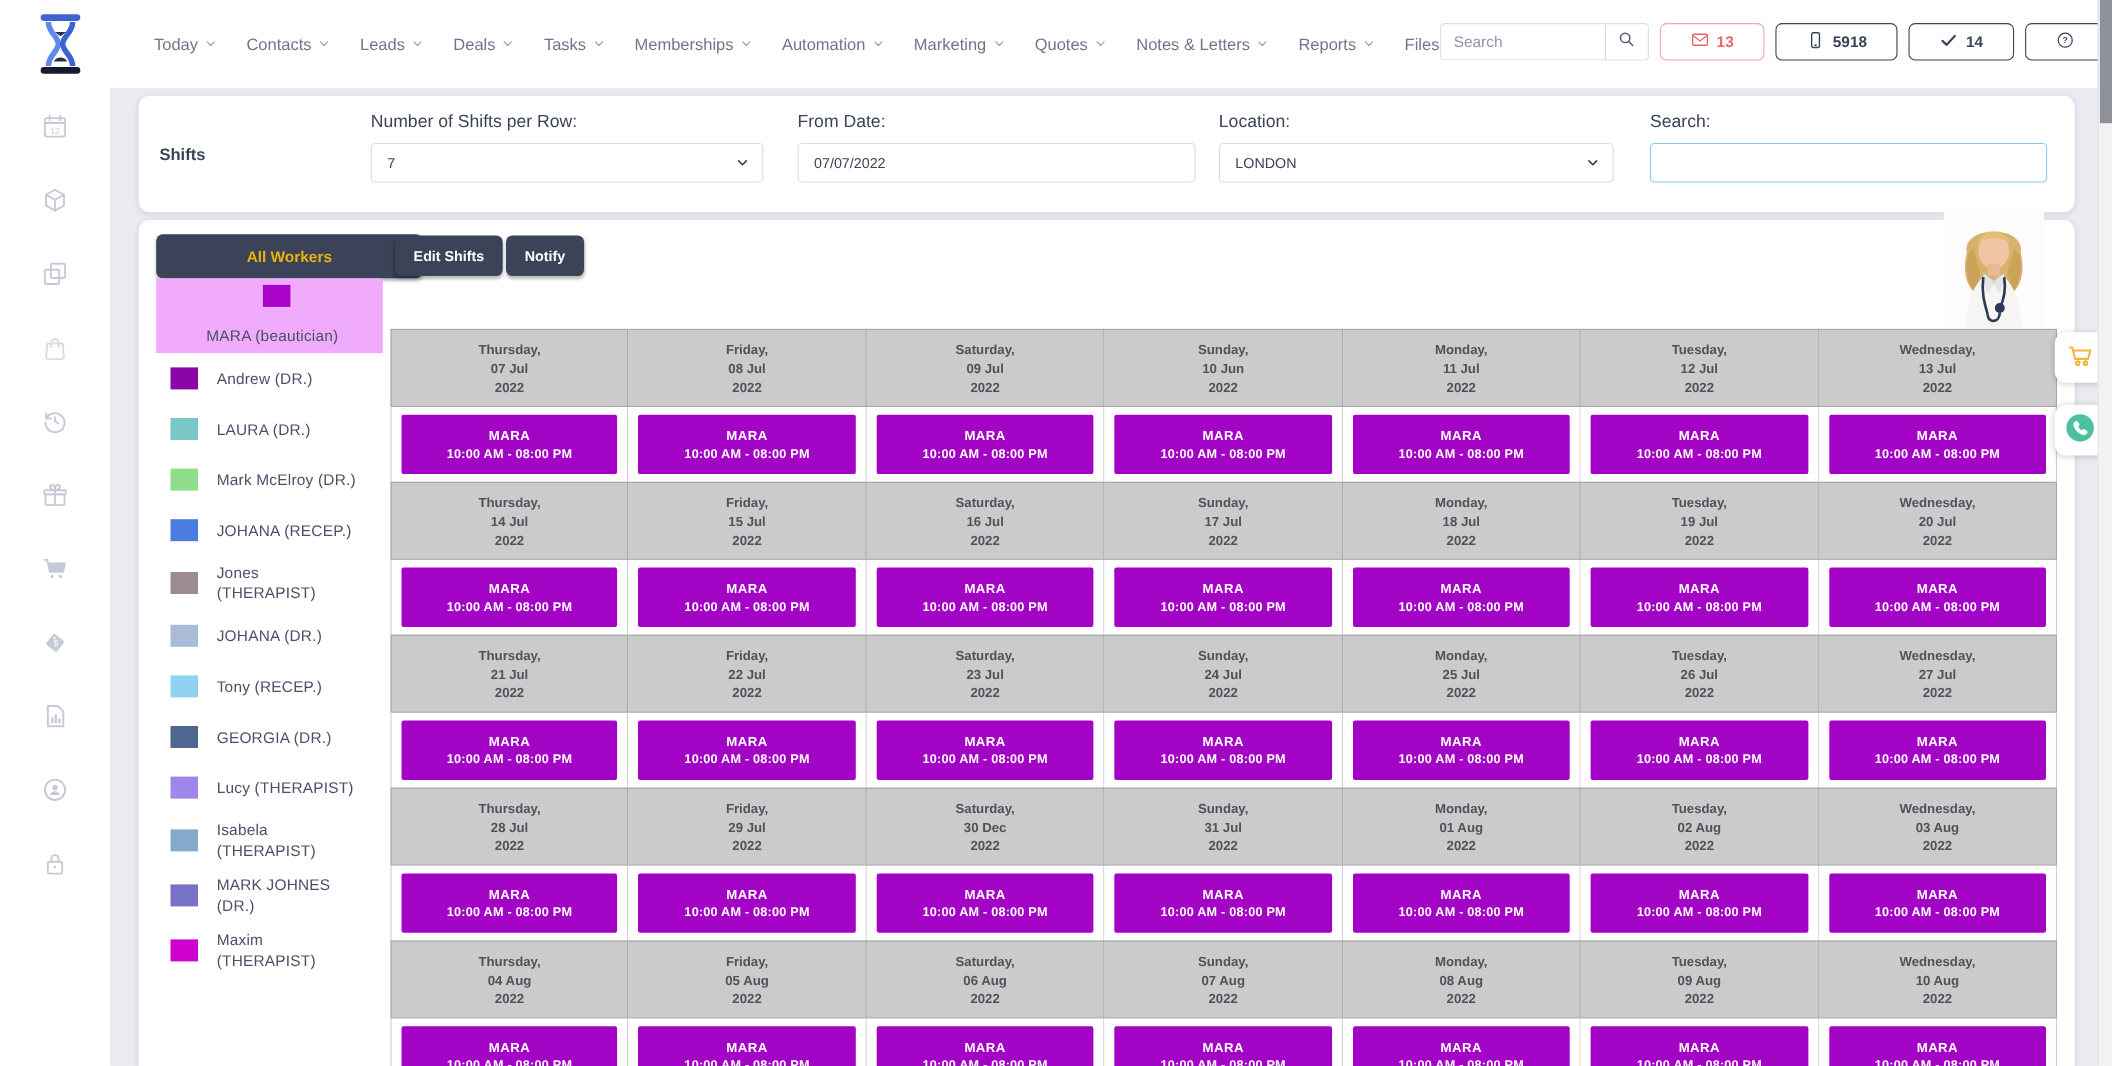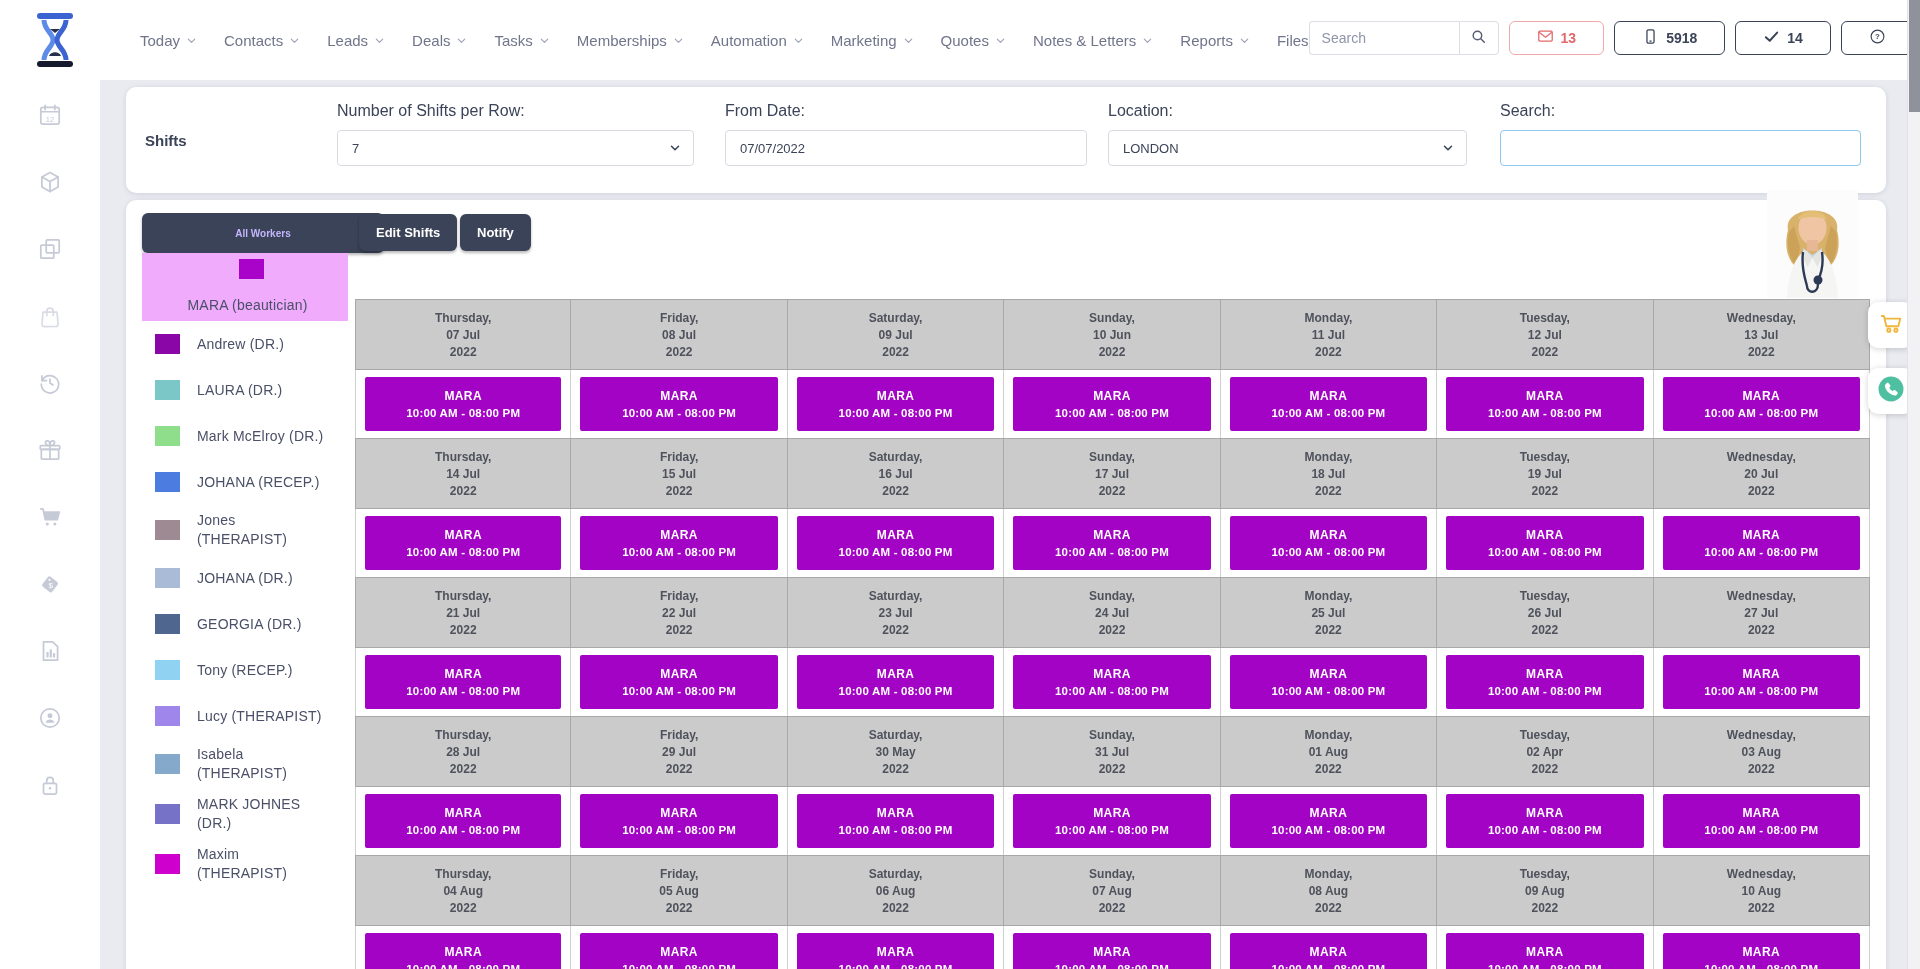--- a/index.html
+++ b/index.html
@@ -42,21 +42,21 @@
   .fcontrol .chev { position:absolute; right:12px; top:11px; width:14px; height:14px; color:#3A4357; pointer-events:none; }
   #f-rows { left:211px; width:357px; }
   #f-date { left:599px; width:362px; }
   #f-loc { left:982px; width:359px; }
   #f-search { left:1374px; width:361px; }
   #f-search input { border-color:#8EC8EC; }
 
   .board-card { position:absolute; left:26px; top:120px; width:1760px; height:900px; background:#fff; border-radius:10px; box-shadow:0 1px 5px rgba(60,64,90,.15); }
 
   
-  .all-workers { position:absolute; left:16px; top:13px; width:242px; height:40px; background:#3A4357; border-radius:6px; color:#c4b5fd; font-weight:bold; font-size:10px; display:flex; align-items:center; justify-content:center; cursor:pointer; box-shadow:0 2px 3px rgba(0,0,0,.28); }
+  .all-workers { position:absolute; left:16px; top:13px; width:242px; height:40px; background:#3A4357; border-radius:6px; color:#eab308; font-weight:bold; font-size:14px; display:flex; align-items:center; justify-content:center; cursor:pointer; box-shadow:0 2px 3px rgba(0,0,0,.28); }
   .worker-list { position:absolute; left:16px; top:53px; width:206px; }
   .worker-row { display:flex; align-items:center; gap:17px; padding:6px 0 6px 13px; min-height:46px; cursor:pointer; }
   .worker-row.selected { background:#f0abfc;flex-direction:column; }
   .swatch { width:25px; height:20px; flex:none; }
   .worker-name { font-size:14px; color:#4A5068; line-height:19px; width:128px; letter-spacing:.2px; }
 
   
   .action-btn { position:absolute; top:14px; height:37px; background:#3A4357; border:none; border-radius:6px; color:#fff; font-weight:bold; font-size:13px; padding:0 17px; cursor:pointer; font-family:inherit; box-shadow:0 2px 3px rgba(0,0,0,.28); }
   #btn-edit { left:233px; }
   #btn-notify { left:334px; }
@@ -384,26 +384,26 @@
           </div>
           <div class="worker-row">
             <span class="swatch" style="background: rgb(157, 138, 146);"></span>
             <span class="worker-name">Jones (THERAPIST)</span>
           </div>
           <div class="worker-row">
             <span class="swatch" style="background: rgb(169, 187, 215);"></span>
             <span class="worker-name">JOHANA (DR.)</span>
           </div>
           <div class="worker-row">
+            <span class="swatch" style="background: rgb(143, 210, 241);"></span>
+            <span class="worker-name">Tony (RECEP.)</span>
+          </div>
+          <div class="worker-row">
             <span class="swatch" style="background: rgb(79, 103, 142);"></span>
             <span class="worker-name">GEORGIA (DR.)</span>
-          </div>
-          <div class="worker-row">
-            <span class="swatch" style="background: rgb(143, 210, 241);"></span>
-            <span class="worker-name">Tony (RECEP.)</span>
           </div>
           <div class="worker-row">
             <span class="swatch" style="background: rgb(159, 134, 234);"></span>
             <span class="worker-name">Lucy (THERAPIST)</span>
           </div>
           <div class="worker-row">
             <span class="swatch" style="background: rgb(133, 169, 203);"></span>
             <span class="worker-name">Isabela (THERAPIST)</span>
           </div>
           <div class="worker-row">
@@ -667,36 +667,36 @@
               <div>28 Jul</div>
               <div>2022</div>
             </div>
             <div class="day-head">
               <div>Friday,</div>
               <div>29 Jul</div>
               <div>2022</div>
             </div>
             <div class="day-head">
               <div>Saturday,</div>
-              <div>30 May</div>
+              <div>30 Dec</div>
               <div>2022</div>
             </div>
             <div class="day-head">
               <div>Sunday,</div>
               <div>31 Jul</div>
               <div>2022</div>
             </div>
             <div class="day-head">
               <div>Monday,</div>
               <div>01 Aug</div>
               <div>2022</div>
             </div>
             <div class="day-head">
               <div>Tuesday,</div>
-              <div>02 Apr</div>
+              <div>02 Aug</div>
               <div>2022</div>
             </div>
             <div class="day-head">
               <div>Wednesday,</div>
               <div>03 Aug</div>
               <div>2022</div>
             </div>
           </div>
           <div class="week-shifts">
             <div class="day-cell">

